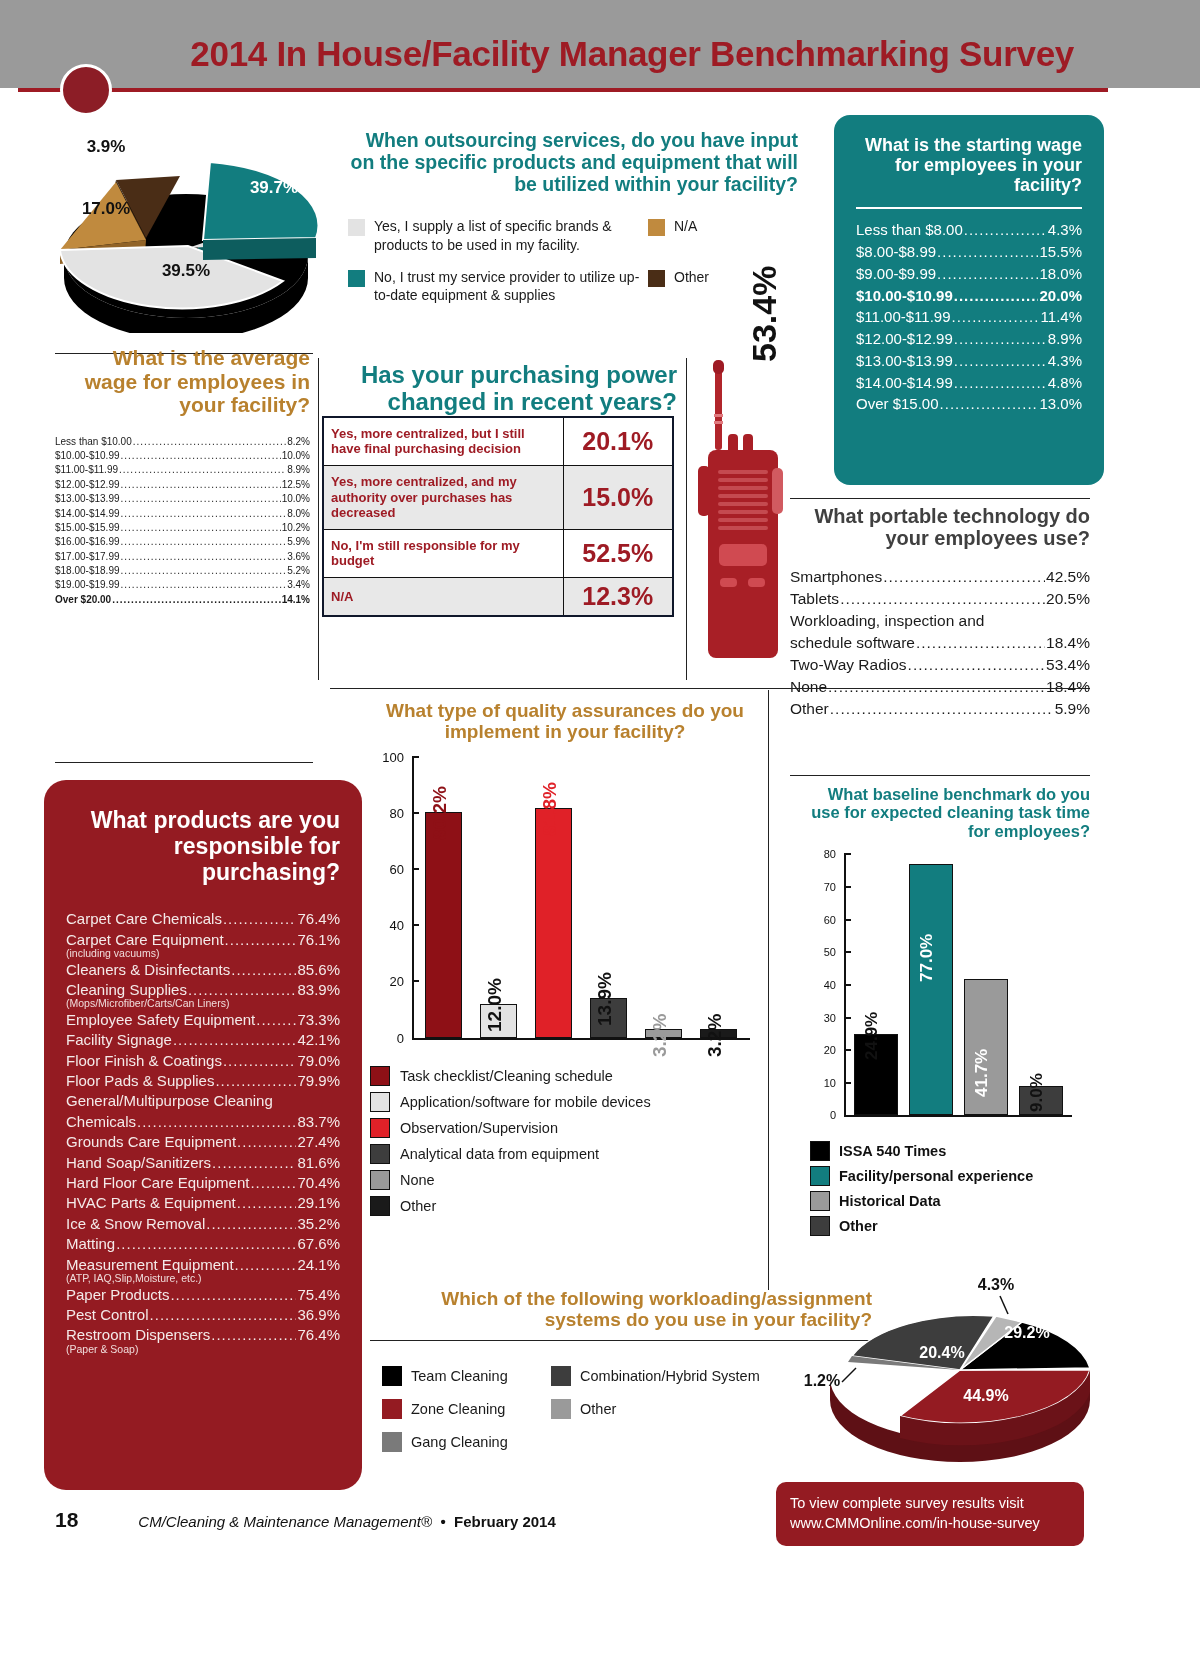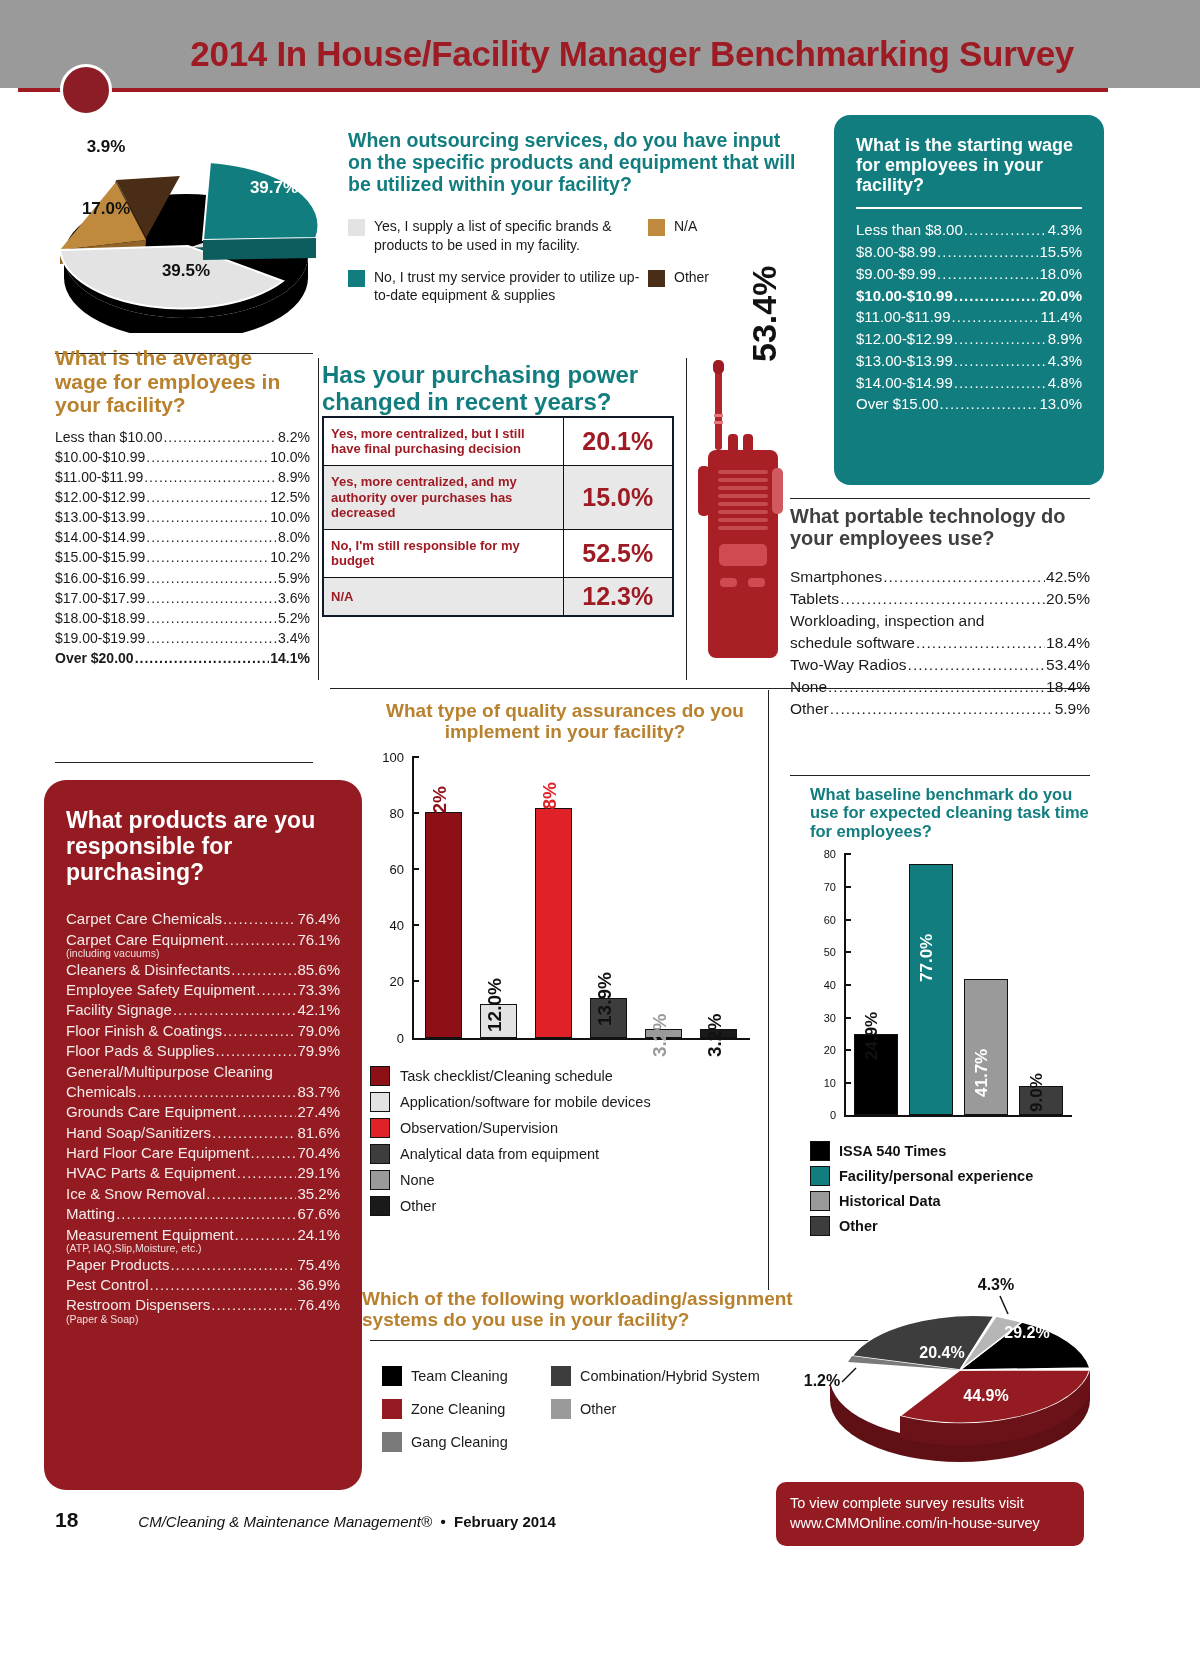--- a/index.html
+++ b/index.html
@@ -26,21 +26,21 @@
   .header-rule {
     position:absolute; left:18px; top:88px; width:1090px; height:4px;
     background:#9e1b24;
   }
   .header-dot {
     position:absolute; left:60px; top:64px; width:52px; height:52px;
     border-radius:50%; background:#8c1d26; border:3px solid #ffffff;
   }
 
   
-  .qh { font-weight:bold; line-height:1.12; }
+  .qh { font-weight:bold; line-height:1.12;text-align:right; }
   .qh.teal  { color:#127d7f; }
   .qh.gold  { color:#b8812e; }
   .qh.red   { color:#404040; }
   .qh.white { color:#ffffff; }
 
   .dotlist { font-size:15.5px; color:#1a1a1a; line-height:1.33; }
   .dotrow { display:flex; align-items:baseline; white-space:nowrap; }
   .dotrow .lbl { flex:0 0 auto; }
   .dotrow .dots {
     flex:1 1 auto; overflow:hidden; margin:0 1px;
@@ -73,21 +73,21 @@
     position:absolute; left:834px; top:115px; width:270px; height:370px;
     background:#127d7f; border-radius:16px; padding:20px 22px 14px 22px;
   }
   #box-starting-wage .qh { font-size:18px; }
   #box-starting-wage .rule { height:2px; background:#fff; margin:12px 0 10px 0; }
   #box-starting-wage .dotlist { color:#ffffff; font-size:15px; line-height:1.45; }
 
   
   #q-avg-wage { position:absolute; left:55px; top:346px; width:255px; }
   #q-avg-wage .qh { font-size:21px; }
-  #q-avg-wage .dotlist { margin-top:10px; font-size:14px; line-height:1.44; }
+  #q-avg-wage .dotlist { margin-top:18px; font-size:10px; line-height:1.44; }
   #avg-rule-top  { left:55px; top:353px; width:258px; }
   #avg-rule-bot  { left:55px; top:762px; width:258px; }
 
   
   #q-purchase { position:absolute; left:322px; top:362px; width:355px; }
   #q-purchase .qh { font-size:24px; }
   table.ptable {
     border-collapse:collapse; width:352px;
     border:2px solid #0f172a;
   }
@@ -585,20 +585,28 @@
             <span class="val">76.1%</span>
           </div>
           <div class="sub">(including vacuums)</div>
         </div>
         <div>
           <div class="dotrow">
             <span class="lbl">Cleaners &amp; Disinfectants</span>
             <span class="dots"></span>
             <span class="val">85.6%</span>
           </div>
+        </div>
+        <div>
+          <div class="dotrow">
+            <span class="lbl">Cleaning Supplies</span>
+            <span class="dots"></span>
+            <span class="val">83.9%</span>
+          </div>
+          <div class="sub">(Mops/Microfiber/Carts/Can Liners)</div>
         </div>
         <div>
           <div class="dotrow">
             <span class="lbl">Employee Safety Equipment</span>
             <span class="dots"></span>
             <span class="val">73.3%</span>
           </div>
         </div>
         <div>
           <div class="dotrow">

